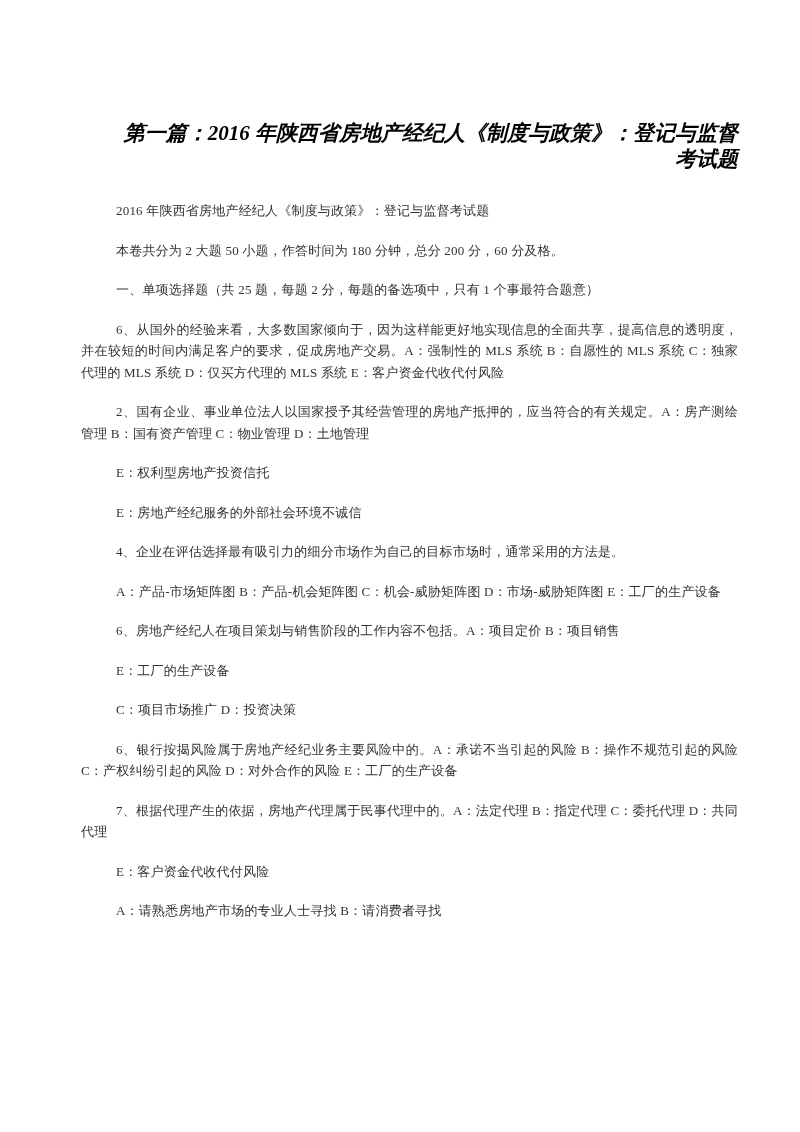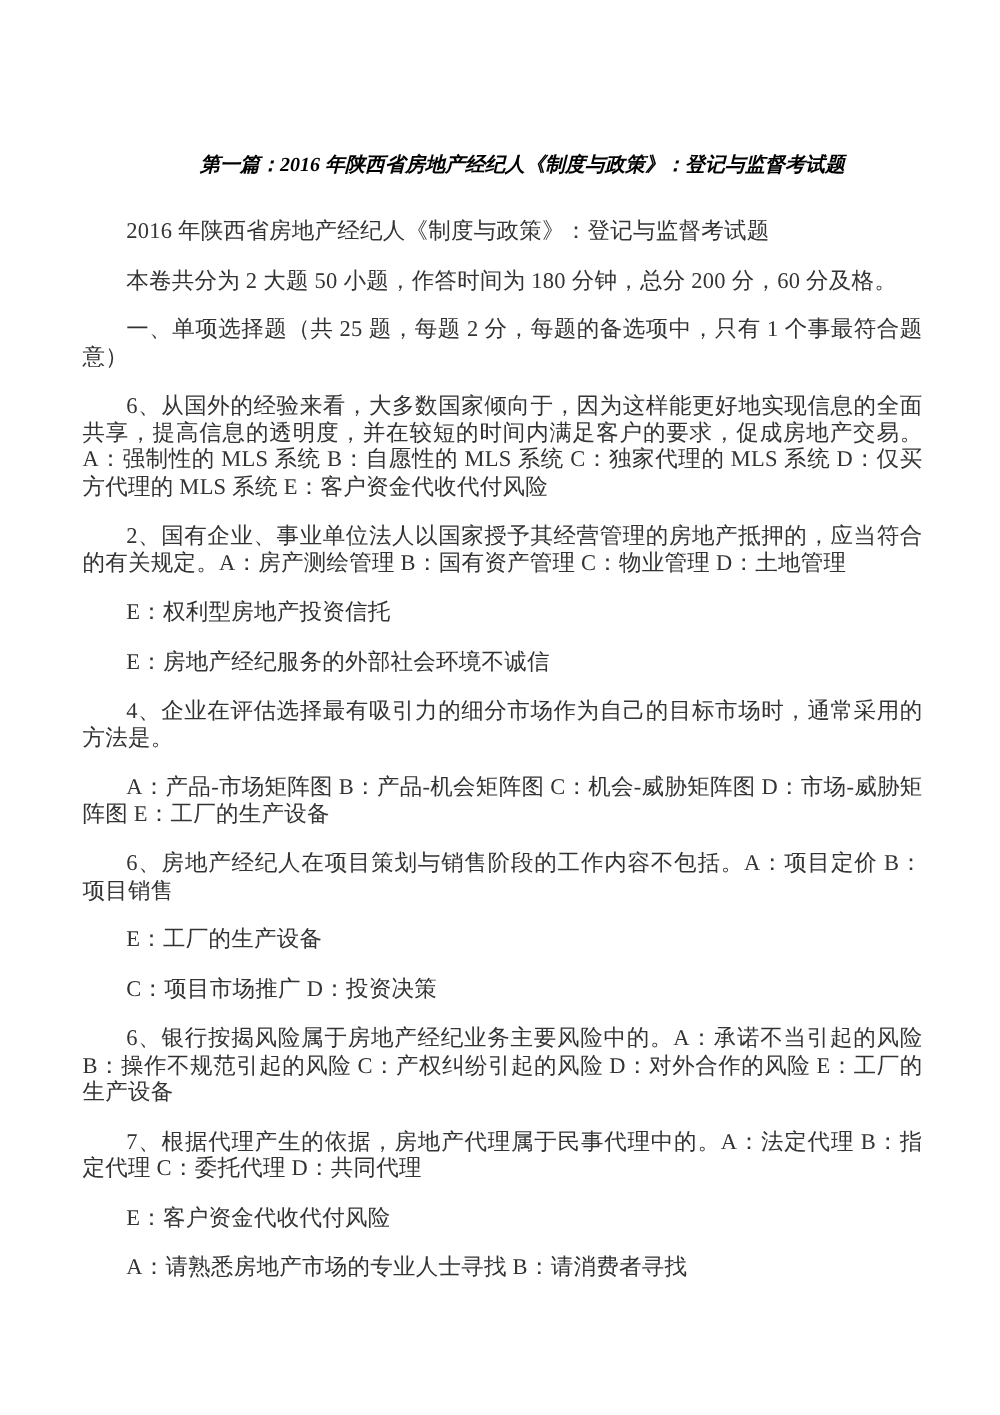--- a/index.html
+++ b/index.html
@@ -12,33 +12,33 @@
     box-sizing: border-box;
     width: 800px;
     height: 1132px;
     background: #ffffff;
     padding: 120px 62px 0 66px;
     overflow: hidden;
     font-family: "Liberation Serif", "DejaVu Serif", serif;
     color: #333333;
   }
   .doc-title {
-    font-size: 16px;
+    font-size: 21px;
     line-height: 26px;
     font-weight: bold;
     font-style: italic;
     color: #000000;
-    text-align: center;
+    text-align: right;
     text-indent: 2em;
     margin: 0 0 28px 0;
   }
   .doc-para {
-    font-size: 18px;
+    font-size: 13px;
     line-height: 21.5px;
-    margin: 0 0 18px 0;
+    margin: 0 0 18px 15px;
     text-align: justify;
     text-indent: 35px;
     letter-spacing: 0.2px;
   }
 </style>
 </head>
 <body>
 
 <div class="page">
   <h1 class="doc-title">第一篇：2016 年陕西省房地产经纪人《制度与政策》：登记与监督考试题</h1>

